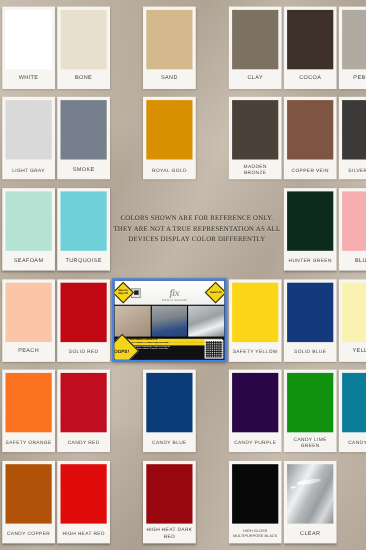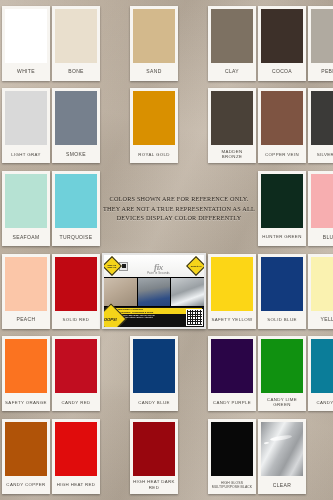--- a/index.html
+++ b/index.html
@@ -60,21 +60,21 @@
     line-height:1.55;
     letter-spacing:.2px;
     color:#2c2620;
     text-align:center;
     text-shadow:0 .5px 0 rgba(255,255,255,.3);
   }
   
   .labelcell { grid-column:3; grid-row:4; }
   .labelcard {
     width:104px; height:76px; margin:auto;
-    background:#e5e5e5;
+    background:#3b82f6;
     box-shadow:0 1px 3px rgba(0,0,0,.4);
     padding:2px;
     position:relative; z-index:5;
   }
   .lbl-inner { width:100%; height:100%; background:#111; position:relative; overflow:hidden; }
   .lbl-top {
     height:30%; background:linear-gradient(180deg,#fff 0%,#f0f0ee 100%);
     display:flex; align-items:center; justify-content:space-between;
     padding:0 1px; position:relative;
   }

